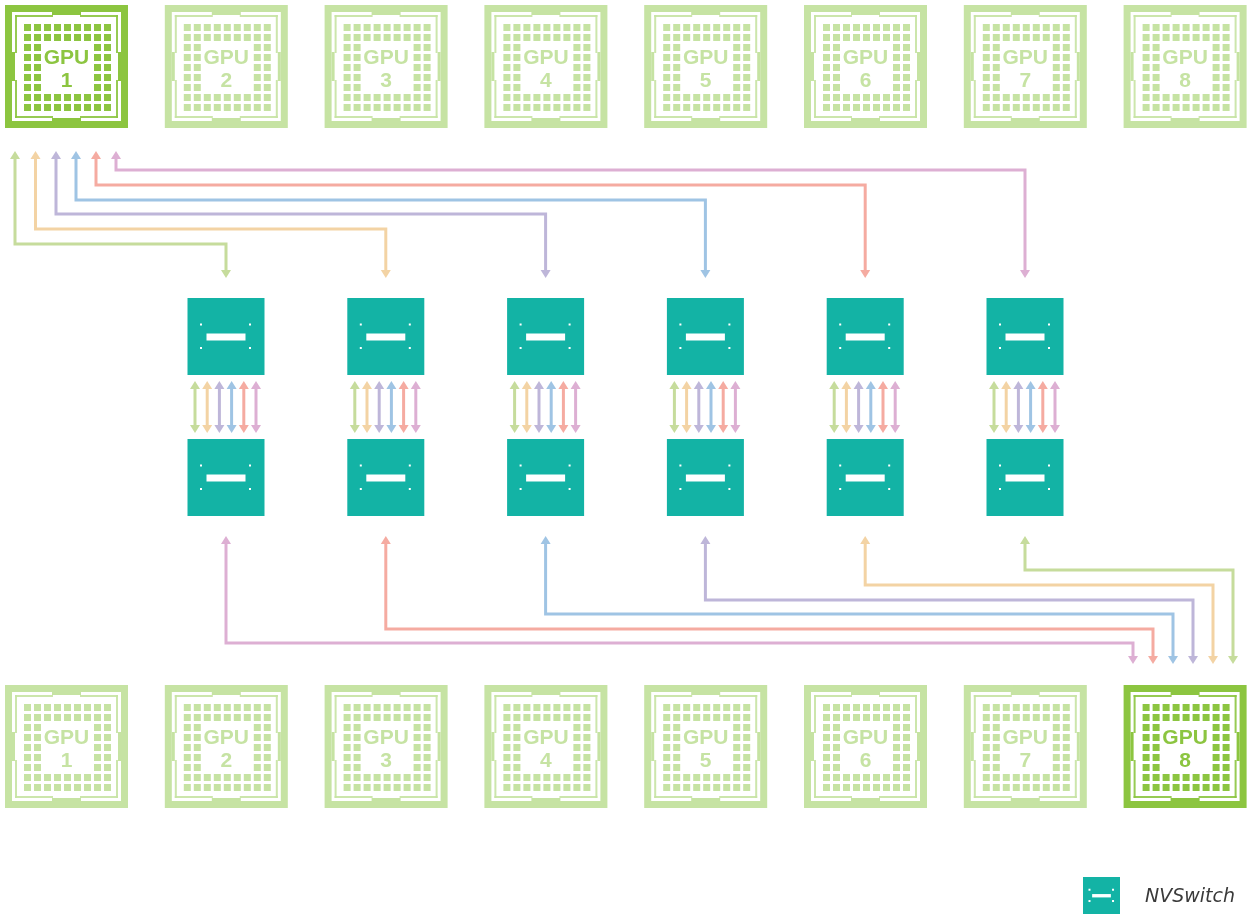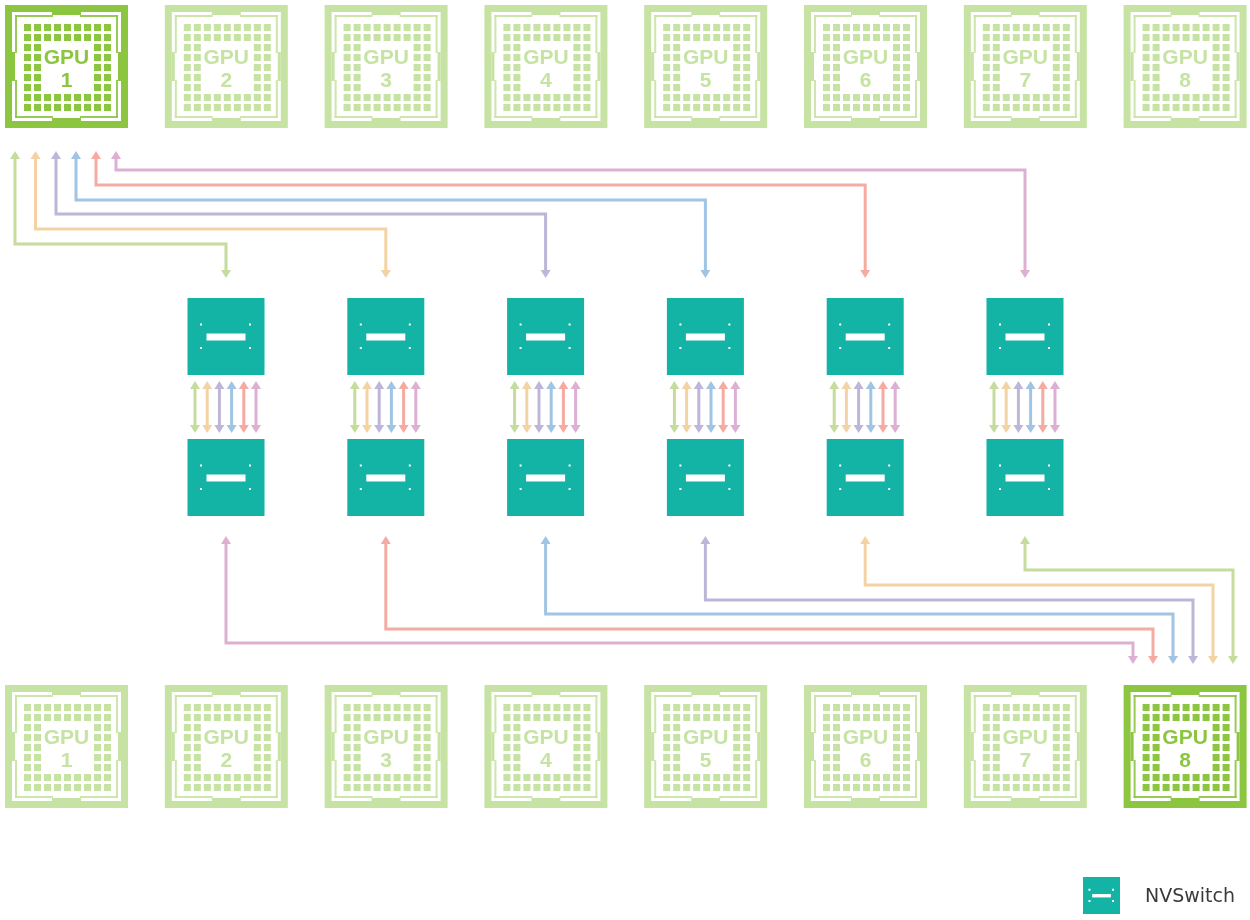--- a/index.html
+++ b/index.html
@@ -1,19 +1,19 @@
 <!DOCTYPE html>
 <html><head>
 <meta charset="utf-8">
 <style>
   html, body { margin: 0; padding: 0; background: #ffffff; }
   body { width: 1250px; height: 920px; position: relative; overflow: hidden; font-family: "Liberation Sans", sans-serif; }
   #diagram { position: absolute; left: 0; top: 0; width: 1250px; height: 920px; }
   .gpu-label { font-family: "Liberation Sans", sans-serif; font-weight: bold; font-size: 21px; text-anchor: middle; }
-  .legend-label { position: absolute; left: 1145px; top: 884px; font-family: "DejaVu Sans", sans-serif; font-size: 19px; color: #3a3a3a; }
+  .legend-label { position: absolute; left: 1145px; top: 884px; font-family: "DejaVu Sans", sans-serif; font-size: 19px; color: #3a3a3a; font-style: italic; }
 </style>
 </head>
 <body>
 
 <svg id="diagram" xmlns="http://www.w3.org/2000/svg" width="1250" height="920" viewBox="0 0 1250 920">
   <defs>
     <g id="gpu-grid"></g>
   </defs>
   <g id="top-gpus">
       <g>

